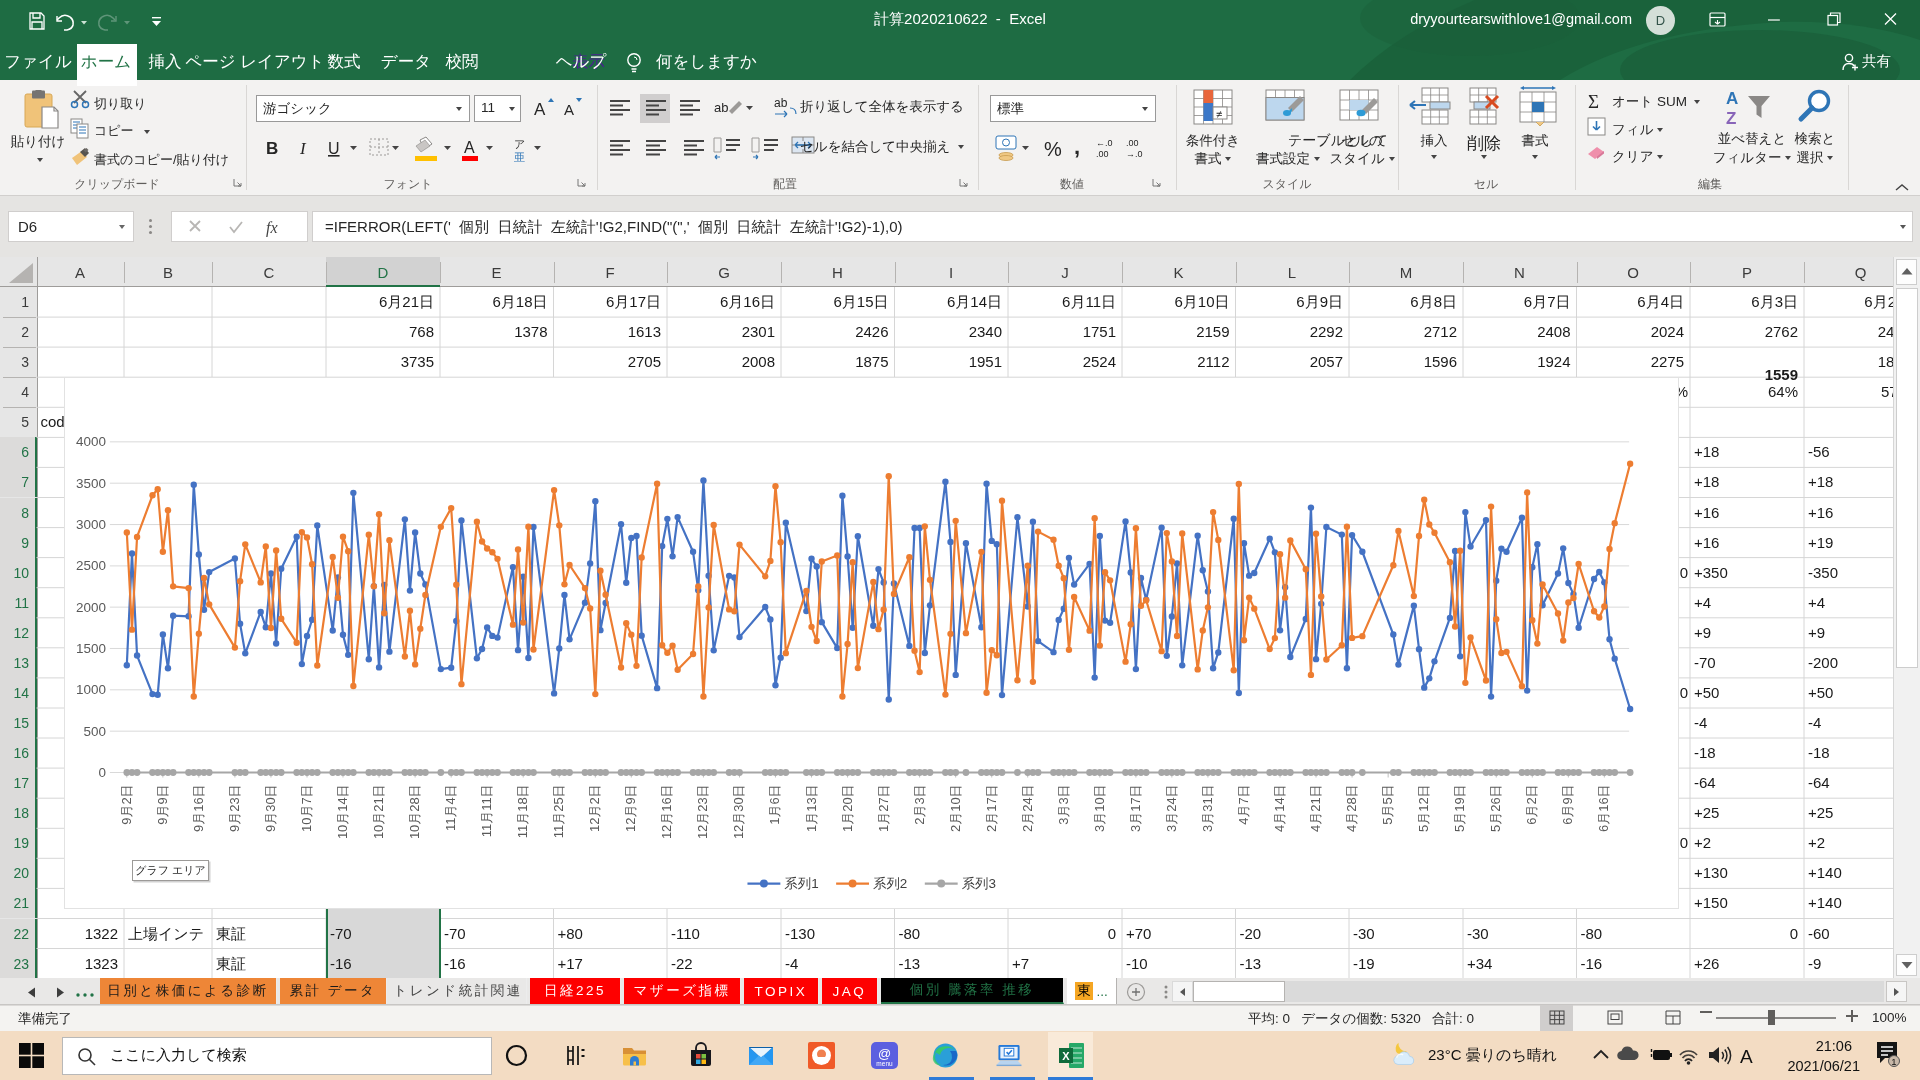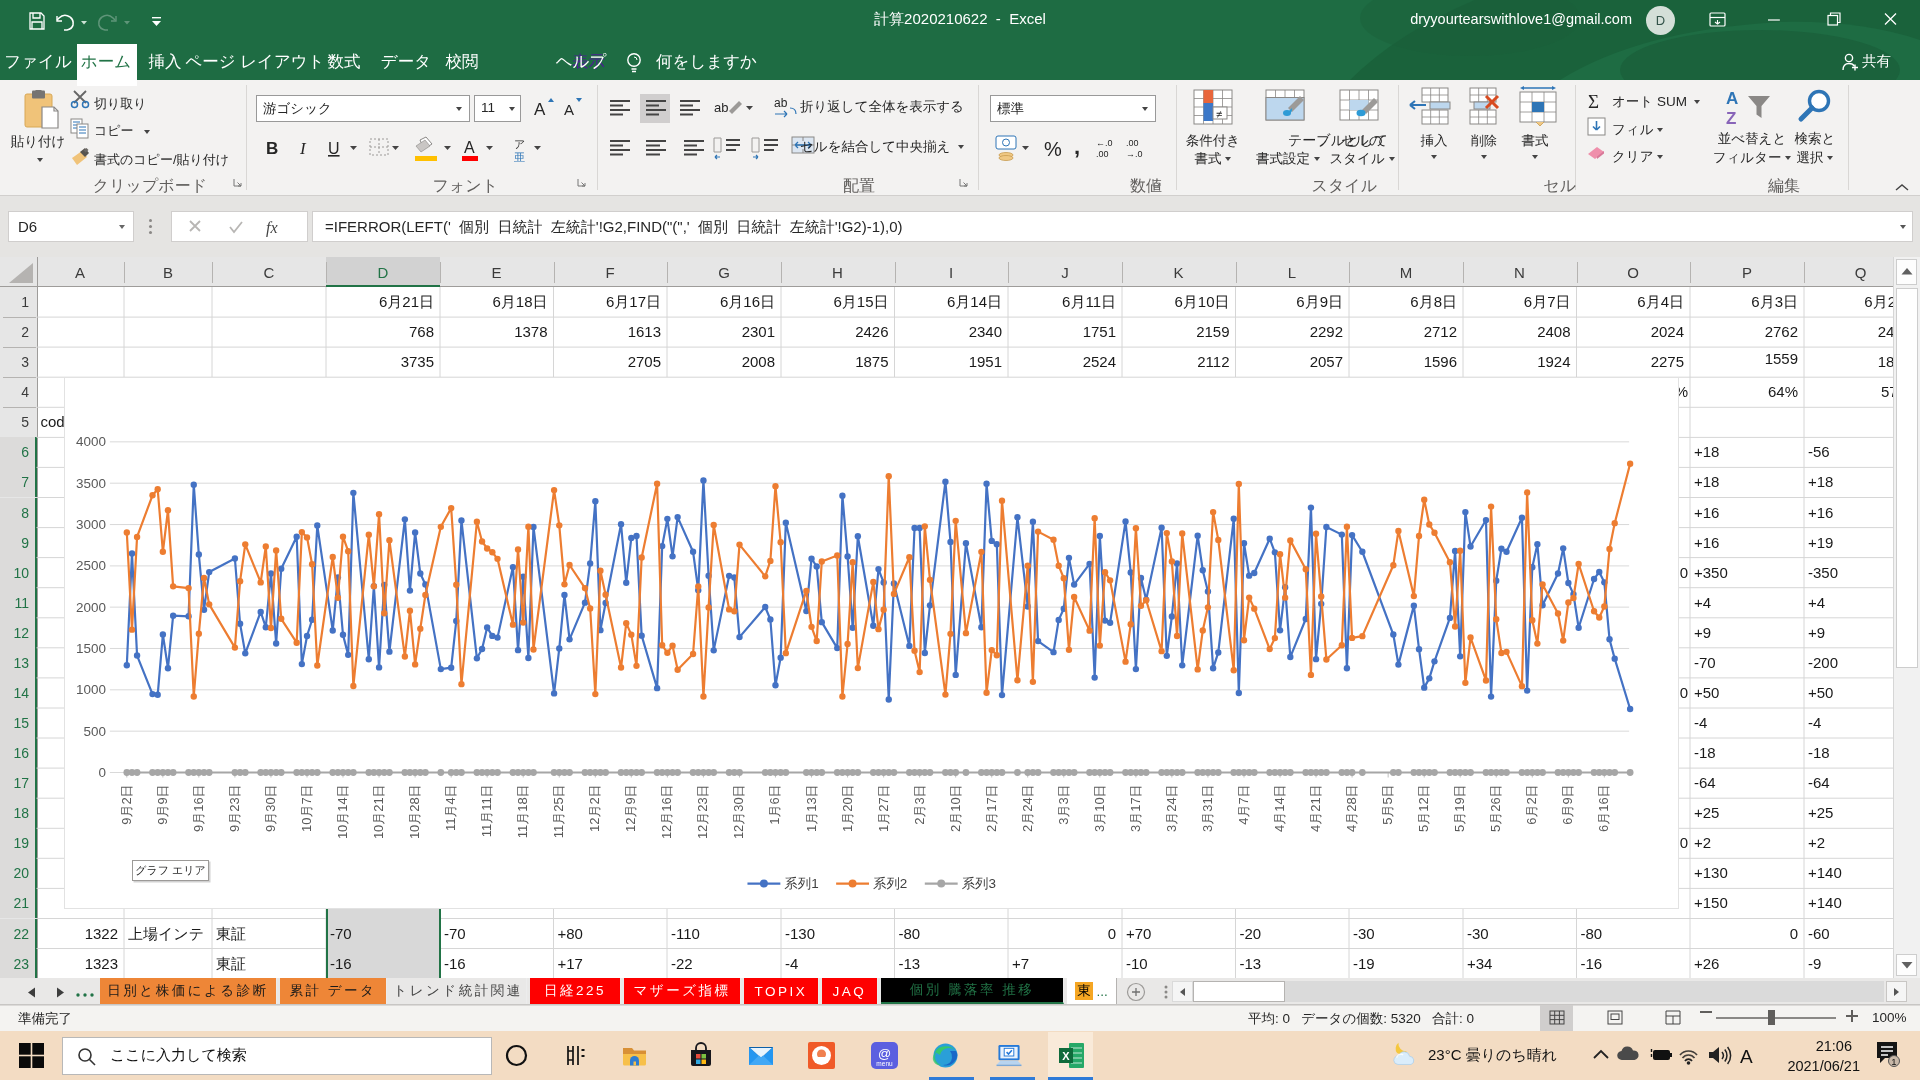--- a/index.html
+++ b/index.html
@@ -4,21 +4,21 @@
 *{margin:0;padding:0;box-sizing:border-box}
 html,body{width:1920px;height:1080px;overflow:hidden;font-family:"Liberation Sans",sans-serif;}
 .abs{position:absolute}
 #page{position:relative;width:1920px;height:1080px;background:#fff}
 .tb{color:#fff}
 .ct{display:flex;align-items:center;justify-content:center}
 .r{text-align:right}
 .cell{position:absolute;font-size:15px;color:#1a1a1a;line-height:30px;white-space:nowrap;overflow:hidden}
 .hdr{position:absolute;font-size:15px;color:#3b3b3b;text-align:center;line-height:29px}
 .rhdr{position:absolute;font-size:14px;color:#3b3b3b;text-align:right;line-height:30px}
-.glabel{position:absolute;font-size:16px;color:#605e5c;text-align:right;white-space:nowrap}
+.glabel{position:absolute;font-size:12px;color:#605e5c;text-align:center;white-space:nowrap}
 .rtxt{position:absolute;font-size:13px;color:#262626;white-space:nowrap}
 .chev{display:inline-block;width:0;height:0;border-left:3.5px solid transparent;border-right:3.5px solid transparent;border-top:4px solid #444;vertical-align:middle}
 </style></head><body>
 <div id="page">
 
 <div class="abs" style="left:0;top:0;width:1920px;height:80px;background:#1e6c43">
 <svg class="abs" style="left:1000px;top:0;width:920px;height:80px" viewBox="0 0 920 80">
 <path d="M 350 80 Q 420 10 560 -30 Q 700 -60 920 -20 L 920 80 Z" fill="#1a6039" opacity="0.85"></path>
 <path d="M 560 80 Q 640 30 780 22 Q 860 20 920 40 L 920 80 Z" fill="#1e6c43" opacity="1"></path>
 <ellipse cx="470" cy="18" rx="110" ry="38" fill="#1a6039" opacity="0.45"></ellipse>
@@ -373,21 +373,21 @@
         <rect x="20" y="16" width="12" height="10" fill="#2e75b6"></rect>
         <path d="M10 2 h32 m-32 0 l4 -0 m28 0 l-4 0" stroke="#2e75b6" stroke-width="1.6"></path>
         <path d="M8 2 l4 -2 v4 z M44 2 l-4 -2 v4 z" fill="#2e75b6"></path>
         <path d="M24 36 l4 4 4 -4" fill="#f0c883" stroke="#c89c50" stroke-width="0.8"></path>
       </g>
 </svg>
 <div class="rtxt" style="left:1394px;top:132px;width:80px;text-align:center;font-size:13.5px">挿入</div>
 <div class="abs ct" style="left:1426px;top:152px;width:16px;height:10px">
       <span class="chev"></span>
     </div>
-<div class="rtxt" style="left:1444px;top:132px;width:80px;text-align:center;font-size:13px">削除</div>
+<div class="rtxt" style="left:1444px;top:132px;width:80px;text-align:center;font-size:17px">削除</div>
 <div class="abs ct" style="left:1476px;top:152px;width:16px;height:10px">
       <span class="chev"></span>
     </div>
 <div class="rtxt" style="left:1495px;top:132px;width:80px;text-align:center;font-size:13.5px">書式</div>
 <div class="abs ct" style="left:1527px;top:152px;width:16px;height:10px">
       <span class="chev"></span>
     </div>
 <svg class="abs" style="left:1586px;top:90px;width:24px;height:80px" viewBox="0 0 24 80">
 <text x="2" y="18" font-size="19" fill="#262626" font-family="Liberation Serif">Σ</text>
 <g>
@@ -615,21 +615,21 @@
 <div class="cell r" style="left:555.5px;top:347.1px;width:105.5px;">2705</div>
 <div class="cell r" style="left:669.0px;top:347.1px;width:106.0px;">2008</div>
 <div class="cell r" style="left:783.0px;top:347.1px;width:105.5px;">1875</div>
 <div class="cell r" style="left:896.5px;top:347.1px;width:105.5px;">1951</div>
 <div class="cell r" style="left:1010.0px;top:347.1px;width:106.0px;">2524</div>
 <div class="cell r" style="left:1124.0px;top:347.1px;width:105.5px;">2112</div>
 <div class="cell r" style="left:1237.5px;top:347.1px;width:105.5px;">2057</div>
 <div class="cell r" style="left:1351.0px;top:347.1px;width:106.0px;">1596</div>
 <div class="cell r" style="left:1465.0px;top:347.1px;width:105.5px;">1924</div>
 <div class="cell r" style="left:1578.5px;top:347.1px;width:105.5px;">2275</div>
-<div class="cell r" style="left:1692.0px;top:344px;width:106.0px;">1559</div>
+<div class="cell r" style="left:1692.0px;top:360px;width:106.0px;font-weight:bold;">1559</div>
 <div class="abs" style="left:1804px;top:317.1px;width:88.5px;height:30px;overflow:hidden">
       <div class="cell r" style="left:0;top:0;width:107px">2483</div>
     </div>
 <div class="abs" style="left:1804px;top:347.1px;width:88.5px;height:30px;overflow:hidden">
       <div class="cell r" style="left:0;top:0;width:107px">1841</div>
     </div>
 <div class="cell r" style="left:1578.5px;top:377.2px;width:109.5px;">64%</div>
 <div class="cell r" style="left:1692.0px;top:377.2px;width:106.0px;">64%</div>
 <div class="abs" style="left:1804px;top:377.2px;width:88.5px;height:30px;overflow:hidden">
       <div class="cell r" style="left:0;top:0;width:107px">57%</div>

